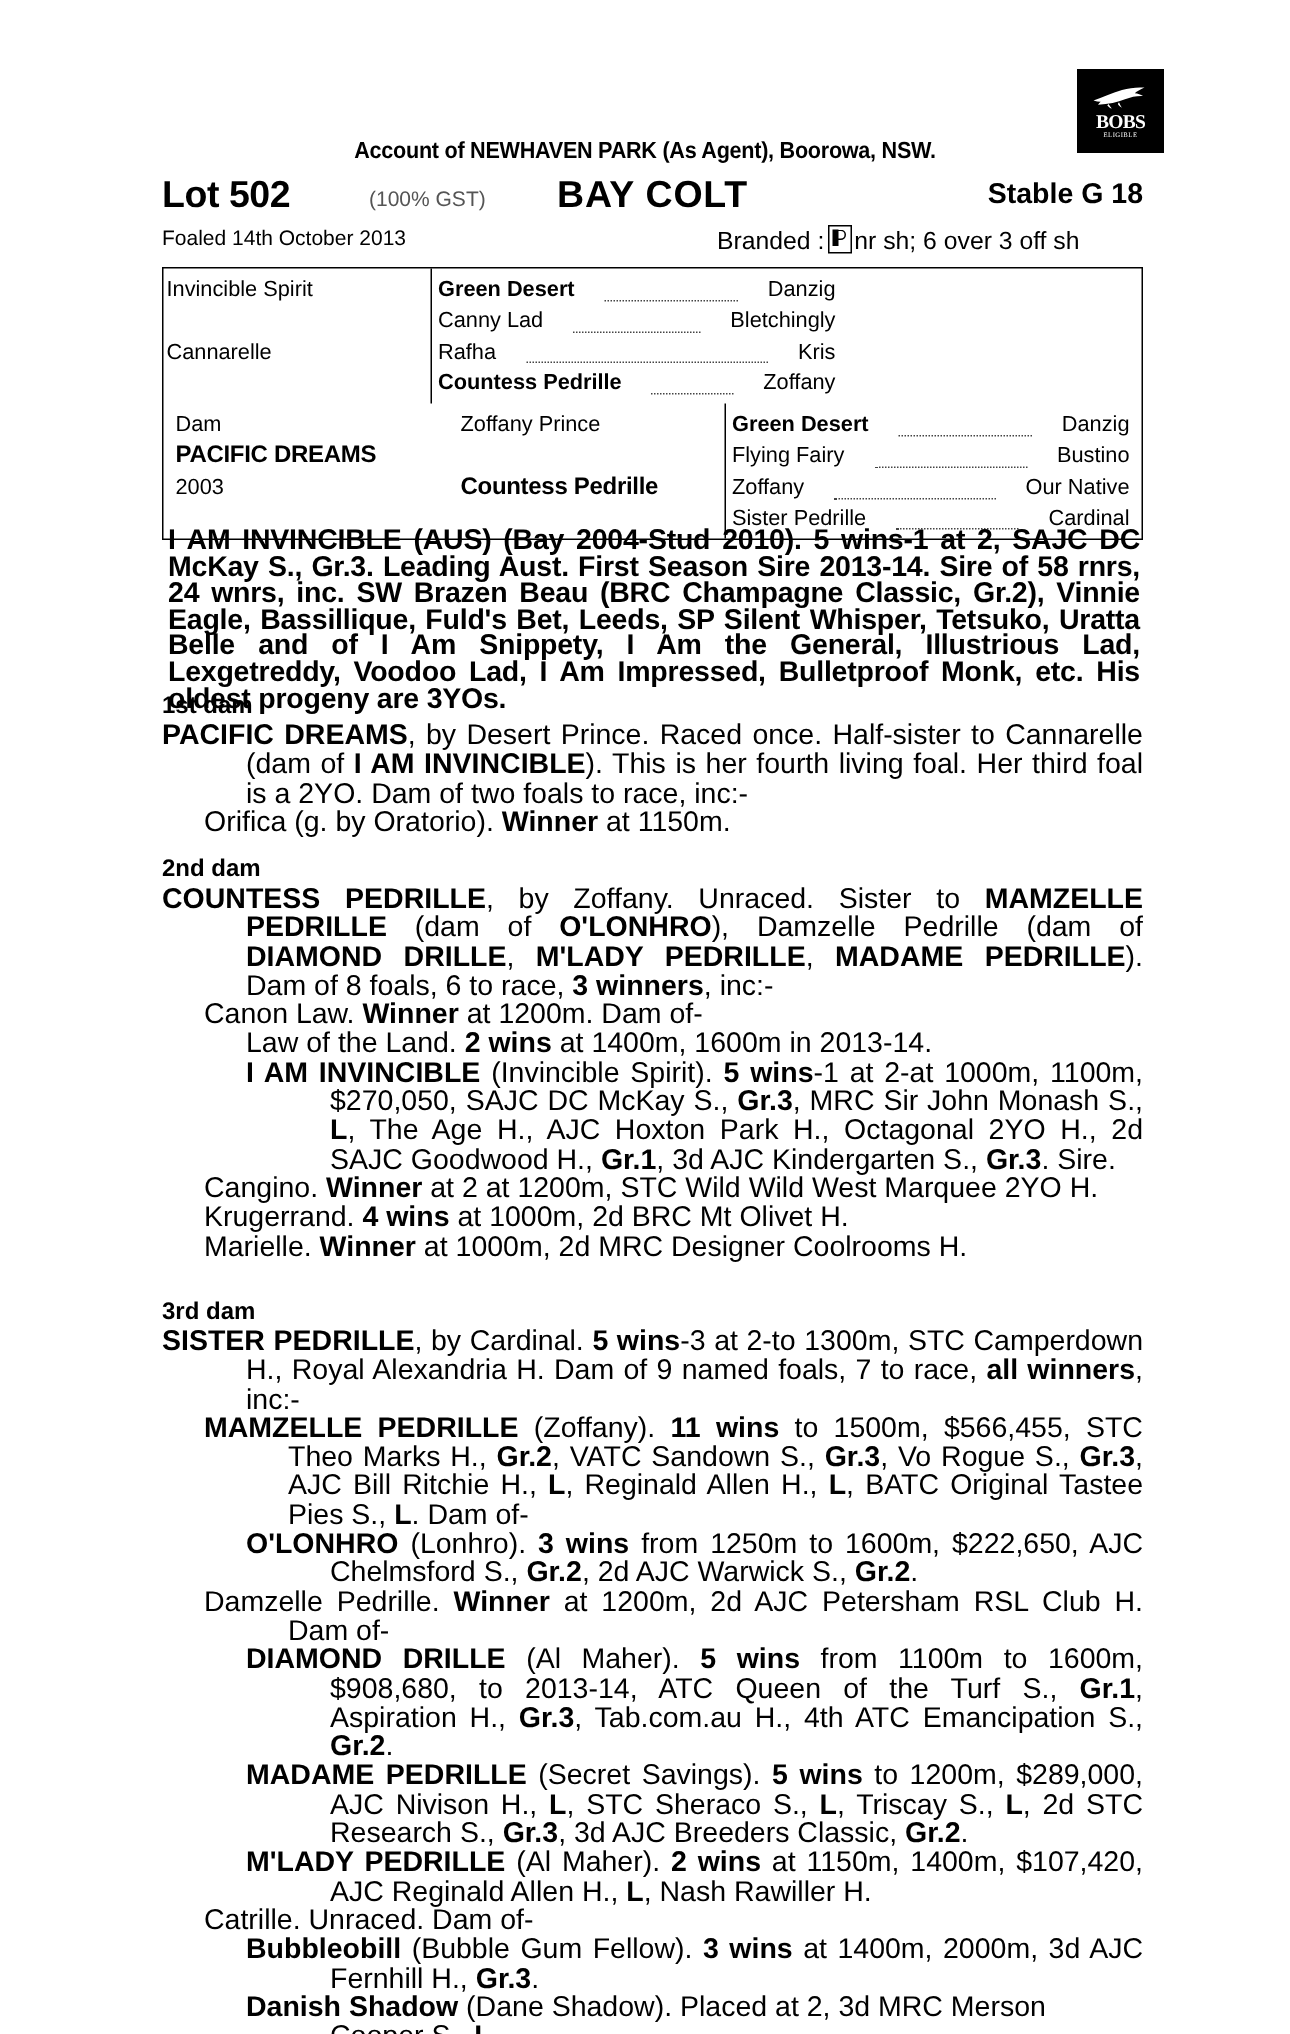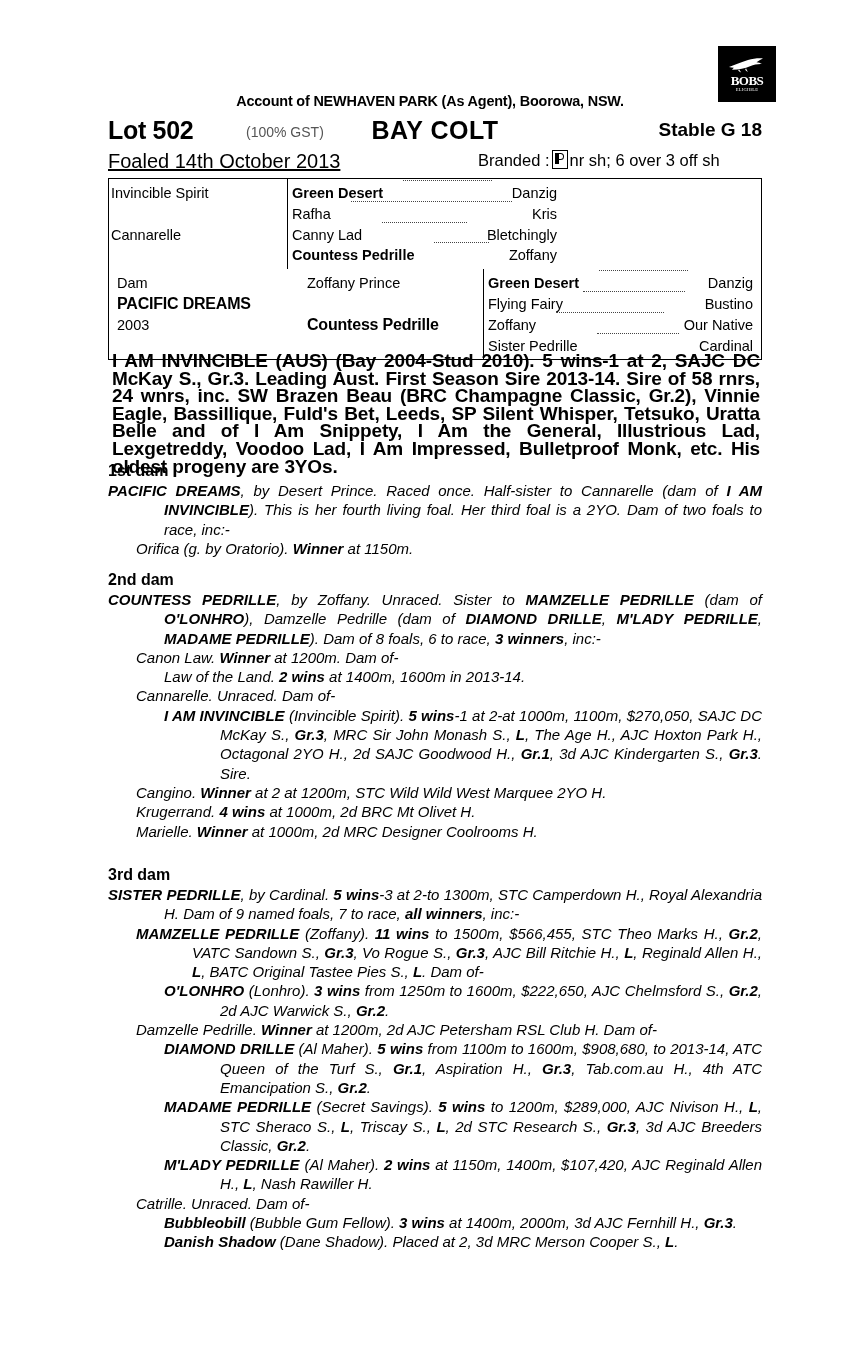--- a/index.html
+++ b/index.html
@@ -51,21 +51,21 @@
   .colour{
     position:absolute;left:0;top:0;width:654px;text-align:center;
     font-weight:bold;font-size:25px;letter-spacing:0.5px;
   }
   .stable{
     position:absolute;right:0;top:3px;
     font-weight:bold;font-size:19px;
   }
 
   .foaledrow{position:absolute;left:108px;top:150px;width:654px;height:24px;}
-  .foaled{position:absolute;left:0;top:0;font-size:20px;text-decoration:underline;}
+  .foaled{position:absolute;left:0;top:0;font-size:14px;}
   .branded{position:absolute;left:370px;top:0;font-size:16.5px;white-space:nowrap;}
   .brandmark{
     display:inline-block;width:14px;height:17px;
     border:1.4px solid #000;
     position:relative;vertical-align:-3px;margin:0 2px;
     font-size:0;
   }
   .brandmark::before{
     content:"";position:absolute;left:2.5px;top:2px;width:4px;height:11px;background:#000;
   }
@@ -81,21 +81,21 @@
     box-sizing:border-box;
   }
   .ped-inner{display:flex;width:100%;box-sizing:border-box;}
   .ped-col{box-sizing:border-box;}
   .col-a{width:196px;padding:4px 0 3px 8px;}
   .col-b{width:178px;padding:4px 0 3px 2px;}
   .col-c{width:276px;padding:4px 6px 3px 4px;border-left:1.4px solid #000;}
   .ped-line{font-size:14.5px;line-height:20.8px;white-space:nowrap;}
   .ped-line.b{font-weight:bold;font-size:16px;letter-spacing:-0.2px;}
   .ped-line.spacer{height:20.8px;}
-  .col-c .ped-line{display:flex;align-items:flex-start;gap:19px;}
+  .col-c .ped-line{display:flex;align-items:flex-end;gap:19px;}
   .lead-name{flex:0 0 auto;}
   .lead-name.bold{font-weight:bold;}
   .dots{
     flex:1 1 auto;margin:0 1px;
     border-bottom:1.4px dotted #444;
     transform:translateY(-3px);
     min-width:6px;
   }
   .lead-val{flex:0 0 auto;}
 
@@ -105,22 +105,22 @@
     font-weight:bold;font-size:19px;line-height:17.6px;
     text-align:justify;letter-spacing:-0.15px;
   }
 
   
   .block{position:absolute;left:108px;width:654px;}
   .dam-head{
     font-weight:bold;font-size:16px;margin-bottom:1px;
   }
   p.t{
-    margin:0;font-size:15px;line-height:19.3px;
-    text-align:justify;text-justify:inter-word;font-style:italic;
+    margin:0;font-size:19px;line-height:19.3px;
+    text-align:justify;text-justify:inter-word;
   }
   p.t:last-child{text-align:left;}
   .i0h{padding-left:56px;text-indent:-56px;}
   .i1h{padding-left:84px;text-indent:-56px;}
   .i2h{padding-left:112px;text-indent:-56px;}
   b{font-weight:bold;}
 </style>
 </head>
 <body>
 
@@ -160,28 +160,28 @@
         <div class="ped-line">Cannarelle</div>
         <div class="ped-line spacer"></div>
       </div>
       <div class="ped-col col-c">
         <div class="ped-line">
           <span class="lead-name bold">Green Desert</span>
           <span class="dots"></span>
           <span class="lead-val">Danzig</span>
         </div>
         <div class="ped-line">
+          <span class="lead-name">Canny Lad</span>
+          <span class="dots"></span>
+          <span class="lead-val">Bletchingly</span>
+        </div>
+        <div class="ped-line">
           <span class="lead-name">Rafha</span>
           <span class="dots"></span>
           <span class="lead-val">Kris</span>
-        </div>
-        <div class="ped-line">
-          <span class="lead-name">Canny Lad</span>
-          <span class="dots"></span>
-          <span class="lead-val">Bletchingly</span>
         </div>
         <div class="ped-line">
           <span class="lead-name bold">Countess Pedrille</span>
           <span class="dots"></span>
           <span class="lead-val">Zoffany</span>
         </div>
       </div>
     </div>
     <div class="ped-inner">
       <div class="ped-col col-a">
@@ -227,21 +227,20 @@
     <div class="dam-head">1st dam</div>
     <p class="t i0h"><b>PACIFIC DREAMS</b>, by Desert Prince. Raced once. Half-sister to Cannarelle (dam of <b>I AM INVINCIBLE</b>). This is her fourth living foal. Her third foal is a 2YO. Dam of two foals to race, inc:-</p>
     <p class="t i1h">Orifica (g. by Oratorio). <b>Winner</b> at 1150m.</p>
   </div>
 
   <div class="block" style="top:571px;">
     <div class="dam-head">2nd dam</div>
     <p class="t i0h"><b>COUNTESS PEDRILLE</b>, by Zoffany. Unraced. Sister to <b>MAMZELLE PEDRILLE</b> (dam of <b>O'LONHRO</b>), Damzelle Pedrille (dam of <b>DIAMOND DRILLE</b>, <b>M'LADY PEDRILLE</b>, <b>MADAME PEDRILLE</b>). Dam of 8 foals, 6 to race, <b>3 winners</b>, inc:-</p>
     <p class="t i1h">Canon Law. <b>Winner</b> at 1200m. Dam of-</p>
     <p class="t i2h">Law of the Land. <b>2 wins</b> at 1400m, 1600m in 2013-14.</p>
-    <p class="t i1h">Cannarelle. Unraced. Dam of-</p>
     <p class="t i2h"><b>I AM INVINCIBLE</b> (Invincible Spirit). <b>5 wins</b>-1 at 2-at 1000m, 1100m, $270,050, SAJC DC McKay S., <b>Gr.3</b>, MRC Sir John Monash S., <b>L</b>, The Age H., AJC Hoxton Park H., Octagonal 2YO H., 2d SAJC Goodwood H., <b>Gr.1</b>, 3d AJC Kindergarten S., <b>Gr.3</b>. Sire.</p>
     <p class="t i1h">Cangino. <b>Winner</b> at 2 at 1200m, STC Wild Wild West Marquee 2YO H.</p>
     <p class="t i1h">Krugerrand. <b>4 wins</b> at 1000m, 2d BRC Mt Olivet H.</p>
     <p class="t i1h">Marielle. <b>Winner</b> at 1000m, 2d MRC Designer Coolrooms H.</p>
   </div>
 
   <div class="block" style="top:866px;">
     <div class="dam-head">3rd dam</div>
     <p class="t i0h"><b>SISTER PEDRILLE</b>, by Cardinal. <b>5 wins</b>-3 at 2-to 1300m, STC Camperdown H., Royal Alexandria H. Dam of 9 named foals, 7 to race, <b>all winners</b>, inc:-</p>
     <p class="t i1h"><b>MAMZELLE PEDRILLE</b> (Zoffany). <b>11 wins</b> to 1500m, $566,455, STC Theo Marks H., <b>Gr.2</b>, VATC Sandown S., <b>Gr.3</b>, Vo Rogue S., <b>Gr.3</b>, AJC Bill Ritchie H., <b>L</b>, Reginald Allen H., <b>L</b>, BATC Original Tastee Pies S., <b>L</b>. Dam of-</p>

